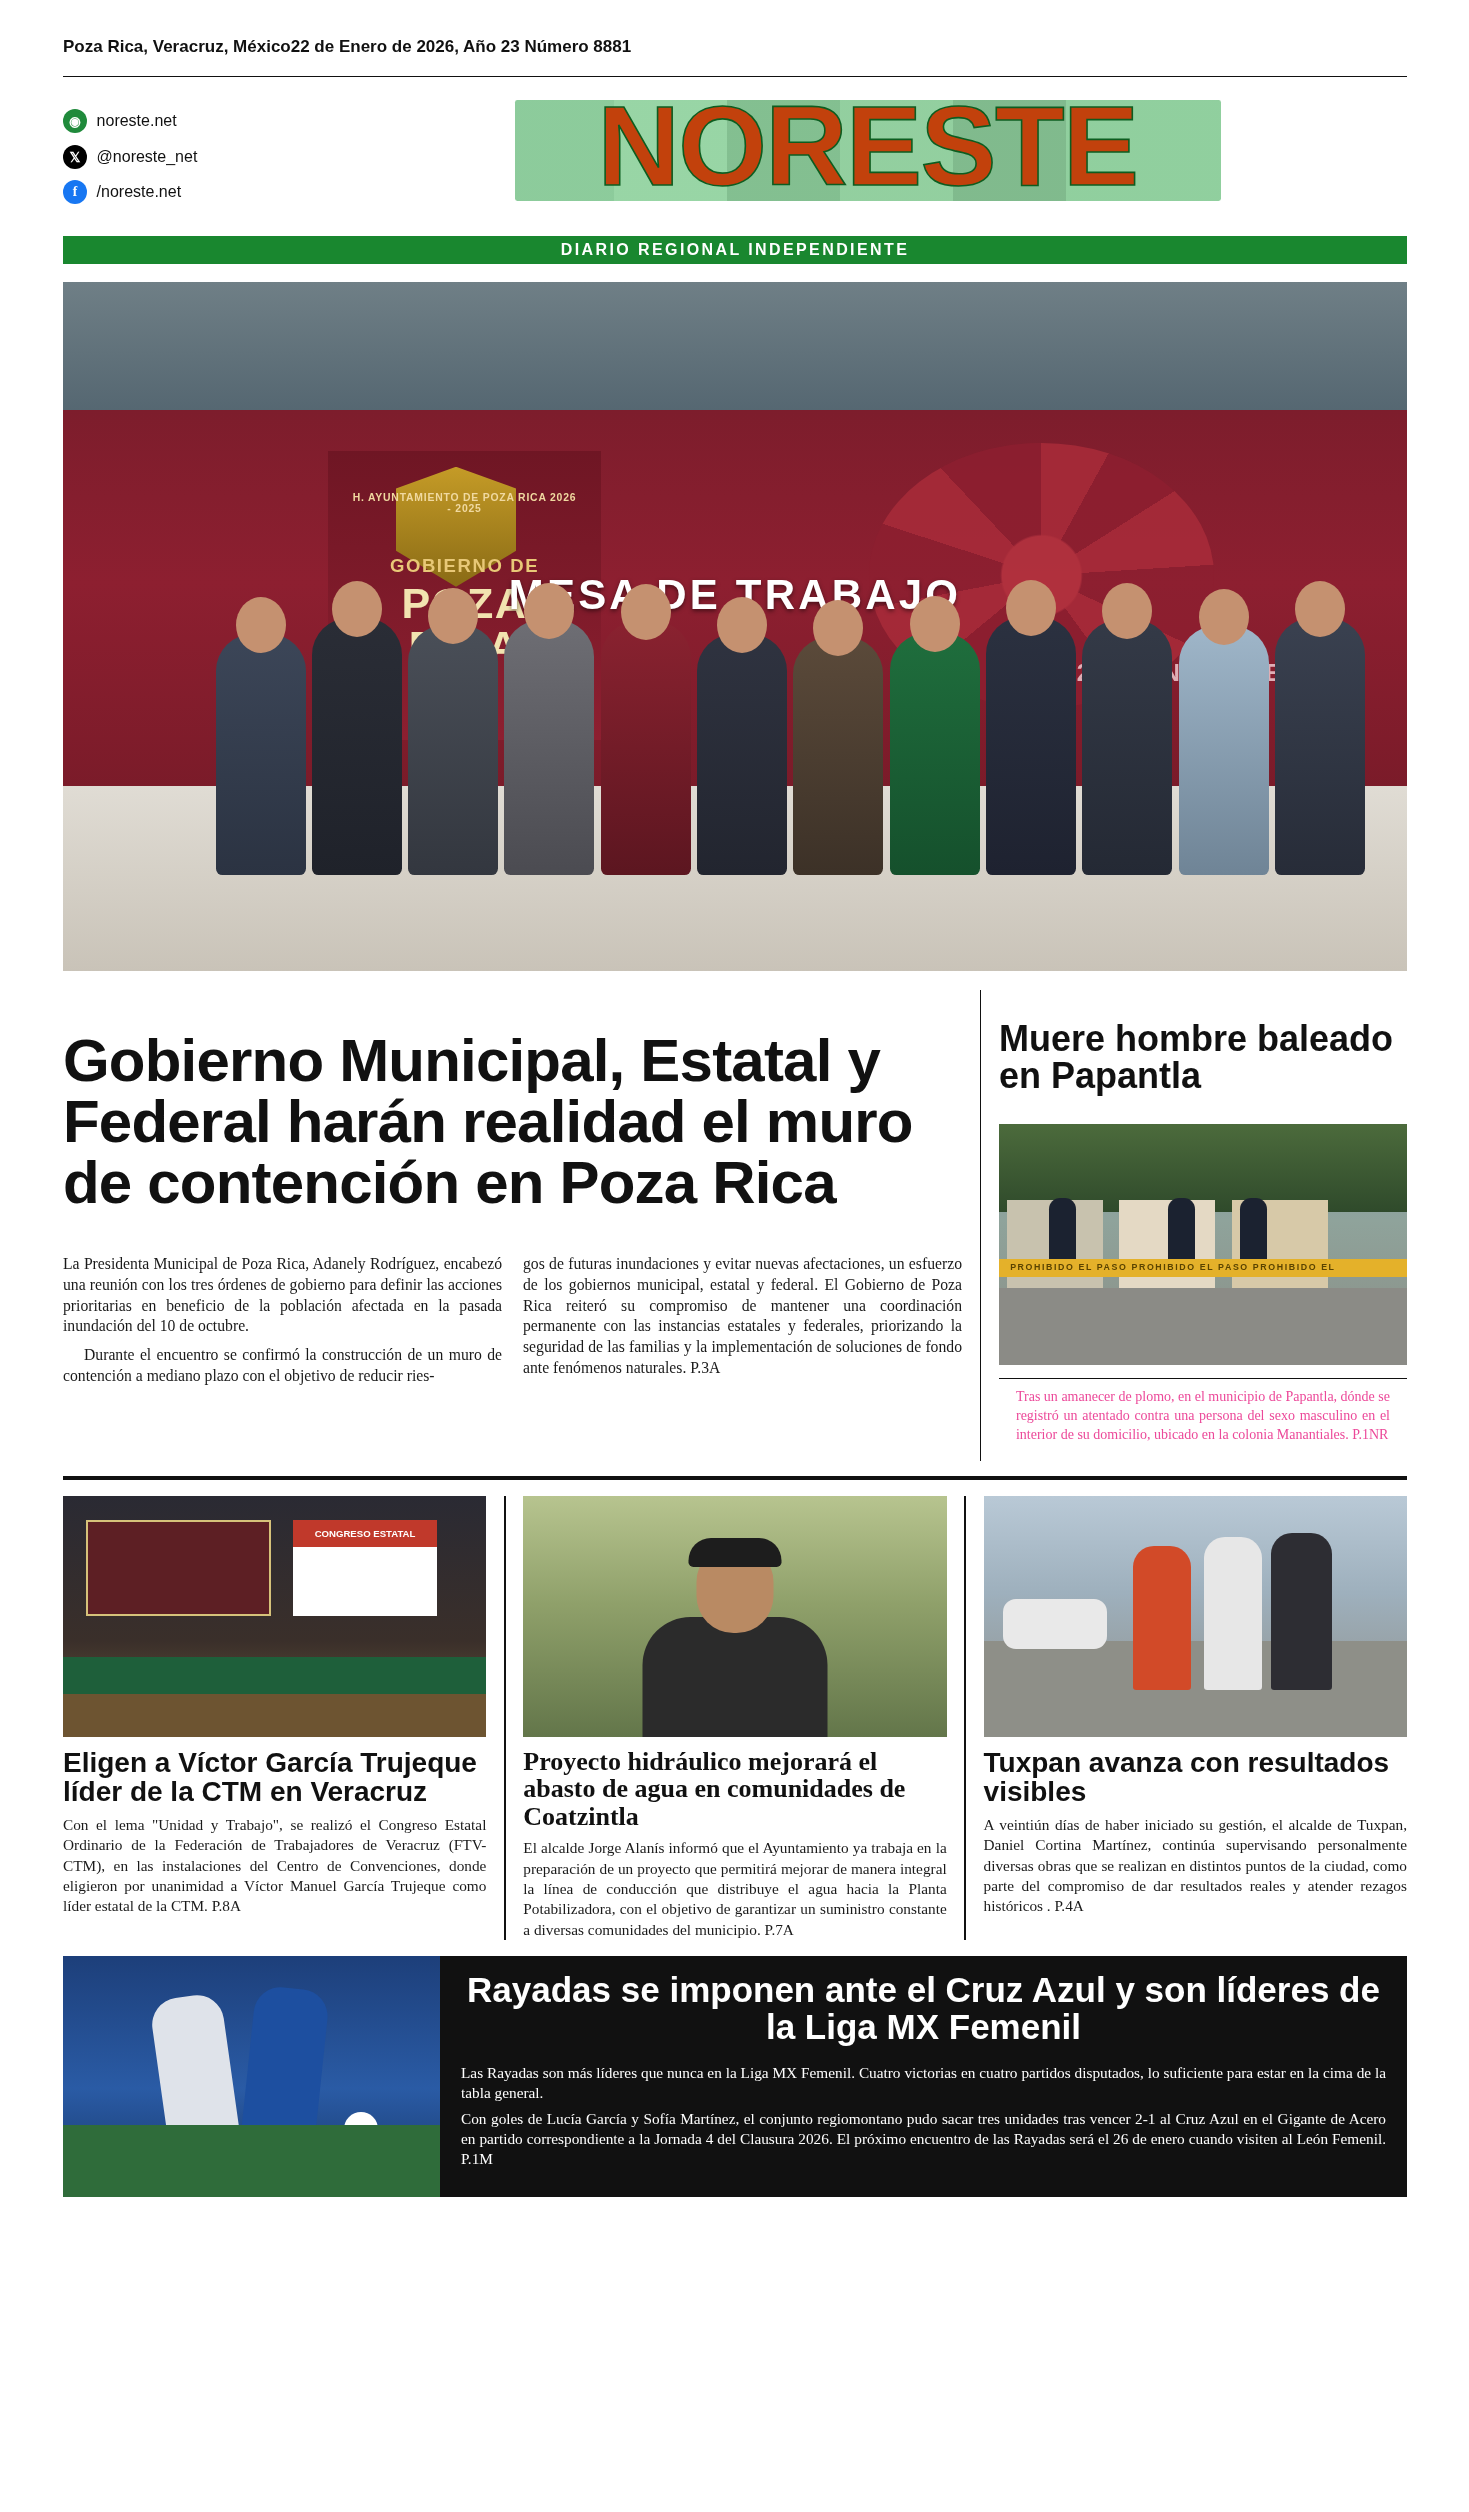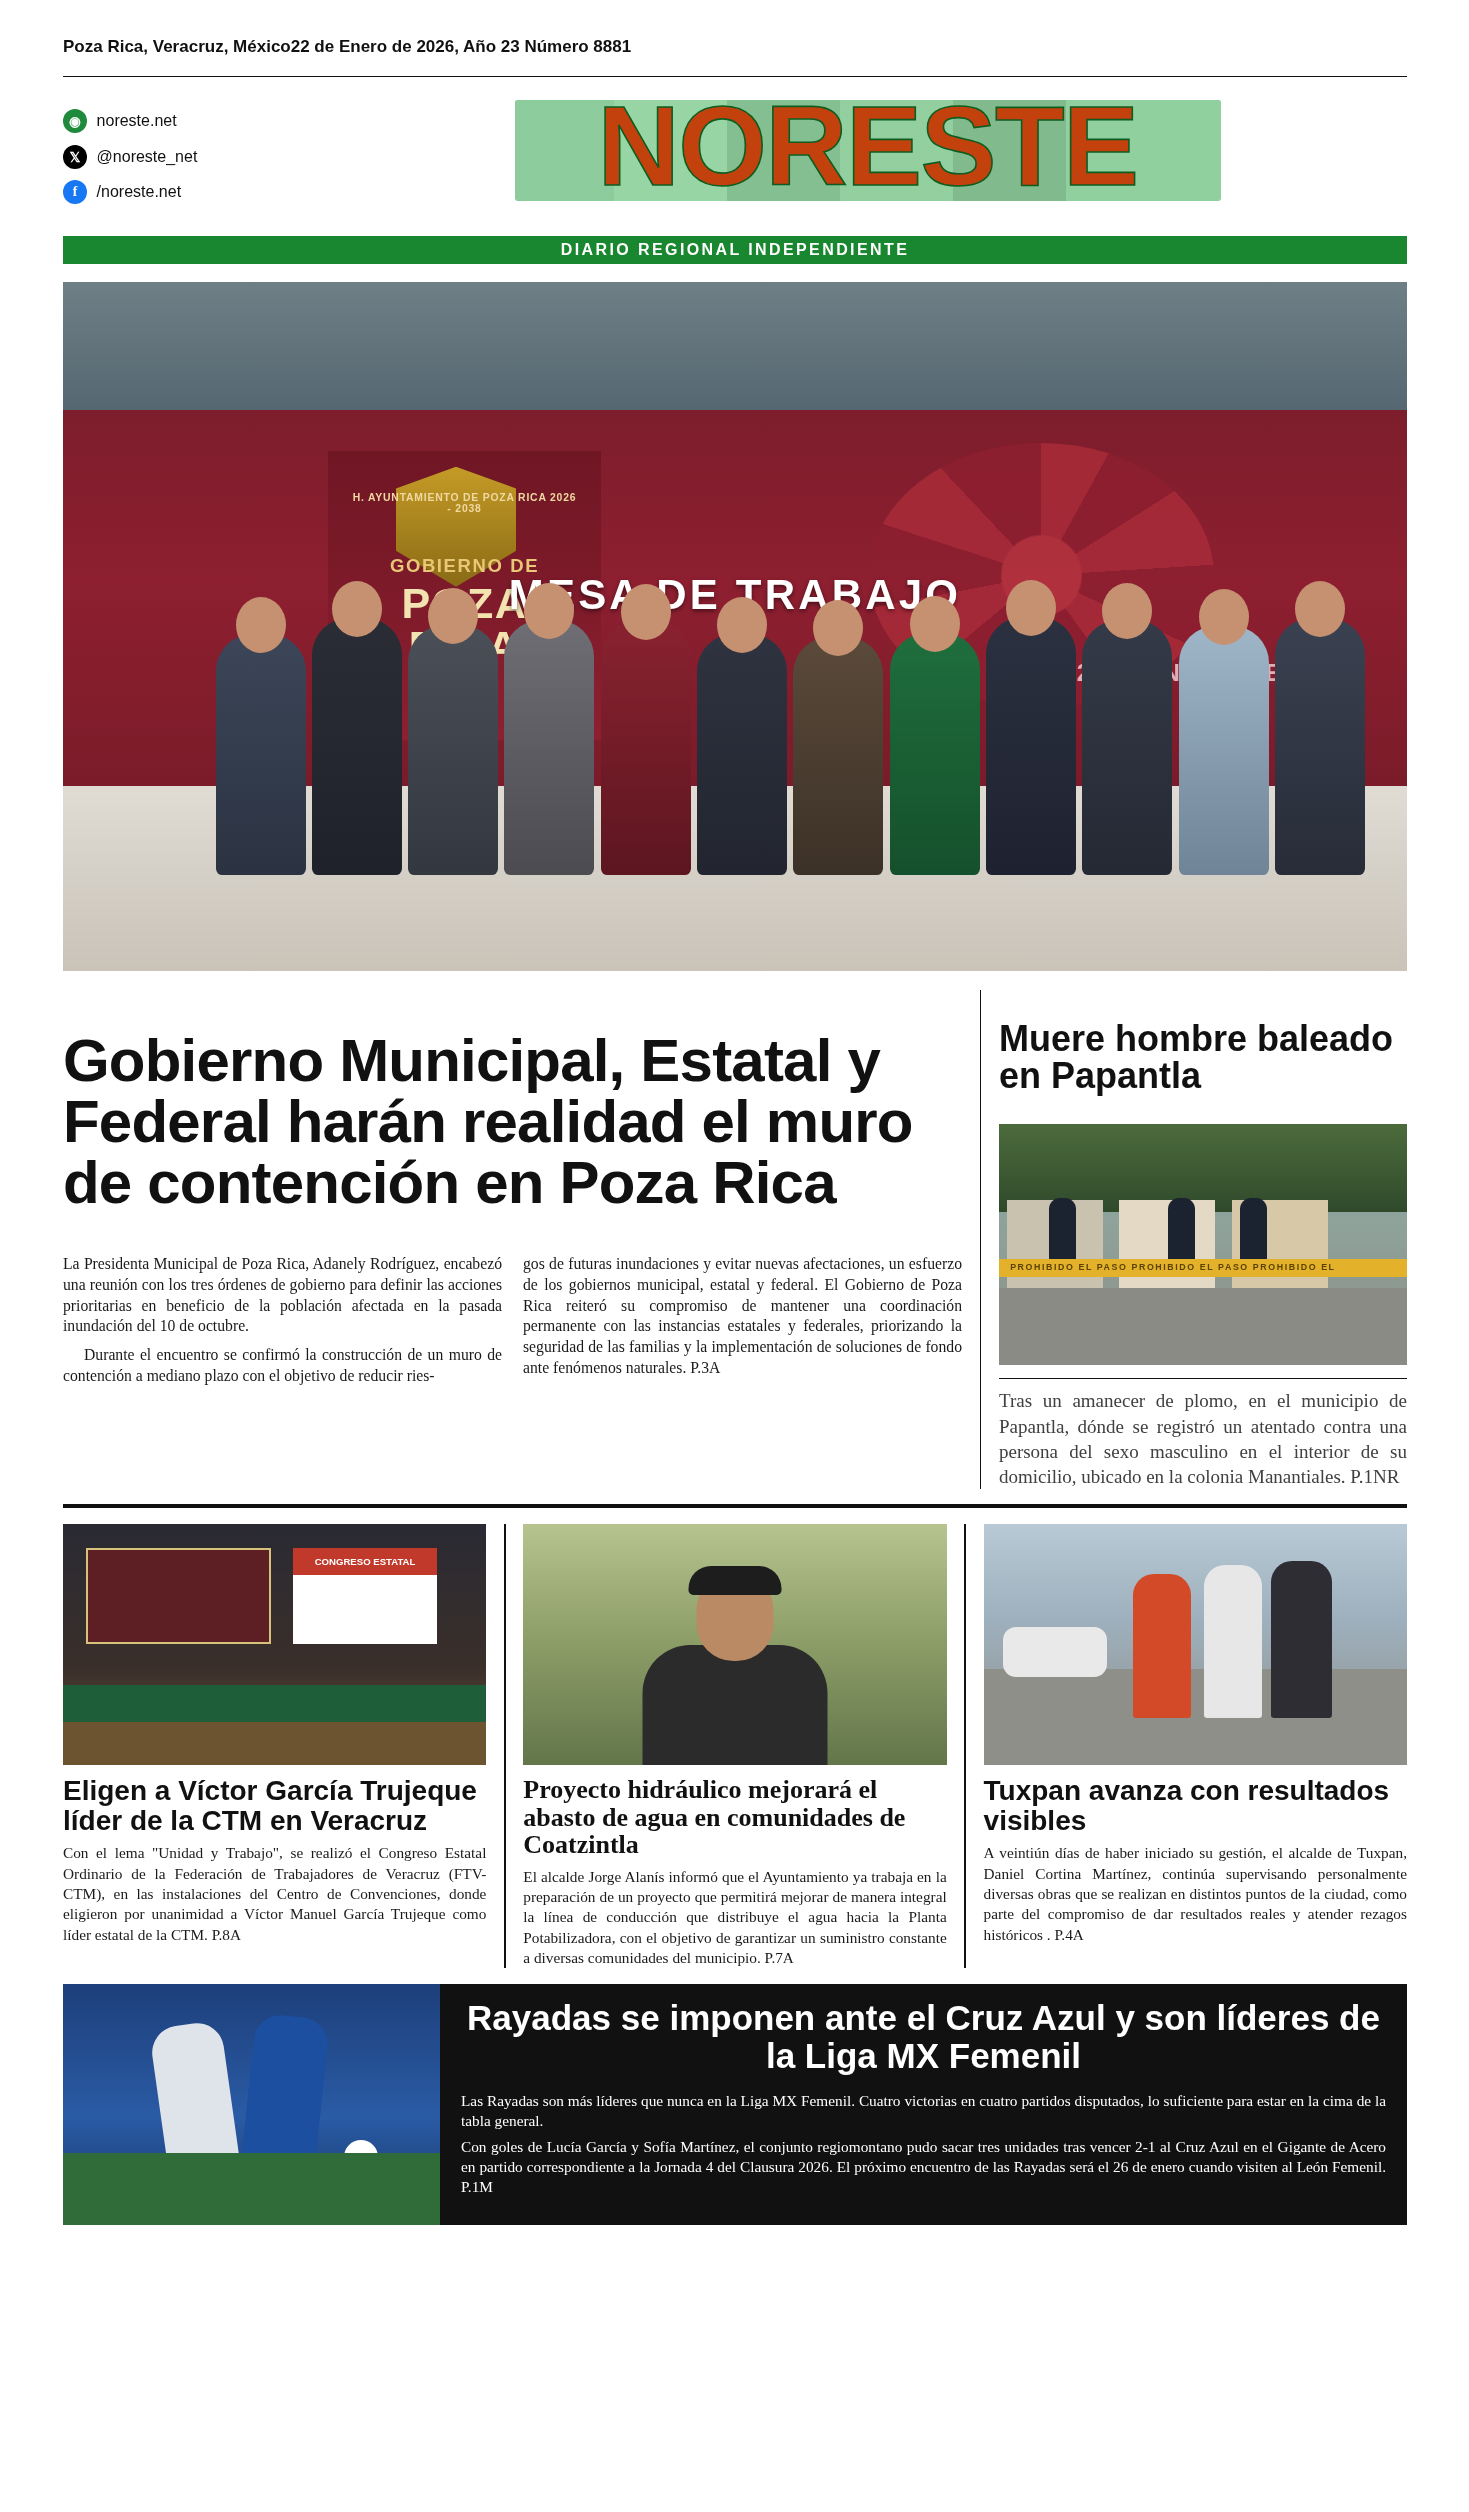--- a/index.html
+++ b/index.html
@@ -212,22 +212,22 @@
     background:linear-gradient(180deg,#7f98ad 0%,#8fa39b 40%,#8a8d84 100%);
   }
   .sidephoto .road { position:absolute; bottom:0; left:0; right:0; height:77px; background:#8b8b86; }
   .sidephoto .tape { position:absolute; bottom:88px; left:0; right:0; height:17.7px; background:#e4b12a; }
   .sidephoto .tape span{ color:#5a4300; font-size:8.8px; font-weight:bold; letter-spacing:1.6px; padding-left:11.2px; line-height:17.7px; display:block;}
   .sidephoto .bld { position:absolute; bottom:77px; width:96px; height:88px; background:#c8c2ae; }
   .sidephoto .veg { position:absolute; top:0; left:0; right:0; height:88px; background:linear-gradient(180deg,#4c6b3c,#2f4a2b); }
   .sidephoto .cop { position:absolute; bottom:90px; width:27px; height:77px; background:#1b2230; border-radius:11.2px 11.2px 2.4px 2.4px; }
 
   .sidetext p {
-    margin:0; font-size:19px; line-height:1.33; text-align:justify;
-    color:#404040; font-family:"Liberation Serif", serif;
+    margin:17px; font-size:14px; line-height:1.33; text-align:justify;
+    color:#ec4899; font-family:"Liberation Serif", serif;
   }
 
   
   .threerow { display:flex; gap:17.7px; margin-top:16px; }
   .story { width:33.33%; }
   .story .ph { width:100%; height:241px; overflow:hidden; position:relative; }
   .story h3 {
     margin:11.2px 0 8px 0;
     font-size:28px; line-height:1.06; font-weight:bold; color:#111;
   }
@@ -308,21 +308,21 @@
     </div>
   </div>
   <div class="brandsub">DIARIO REGIONAL INDEPENDIENTE</div>
 
   <div class="hero">
     <div class="ceiling"></div>
     <div class="backwall"></div>
     <div class="fanlogo"></div>
     <div class="banner-left"></div>
     <div class="shield"></div>
-    <div class="ayunt">H. AYUNTAMIENTO DE POZA RICA 2026 - 2038</div>
+    <div class="ayunt">H. AYUNTAMIENTO DE POZA RICA 2026 - 2025</div>
     <div class="goblabel">
       <span>GOBIERNO DE</span>
       <b>POZA RICA</b>
     </div>
     <div class="mesa">MESA DE TRABAJO</div>
     <div class="datestrip">22 DE ENERO DE 2026</div>
     <div class="floor"></div>
     <div class="people">
       <div class="p" style="left:153px;height:241px;background:linear-gradient(180deg,#3c4658,#2b3342)"></div>
       <div class="p" style="left:249px;height:257px;background:linear-gradient(180deg,#2a2d36,#1f222a)"></div>

